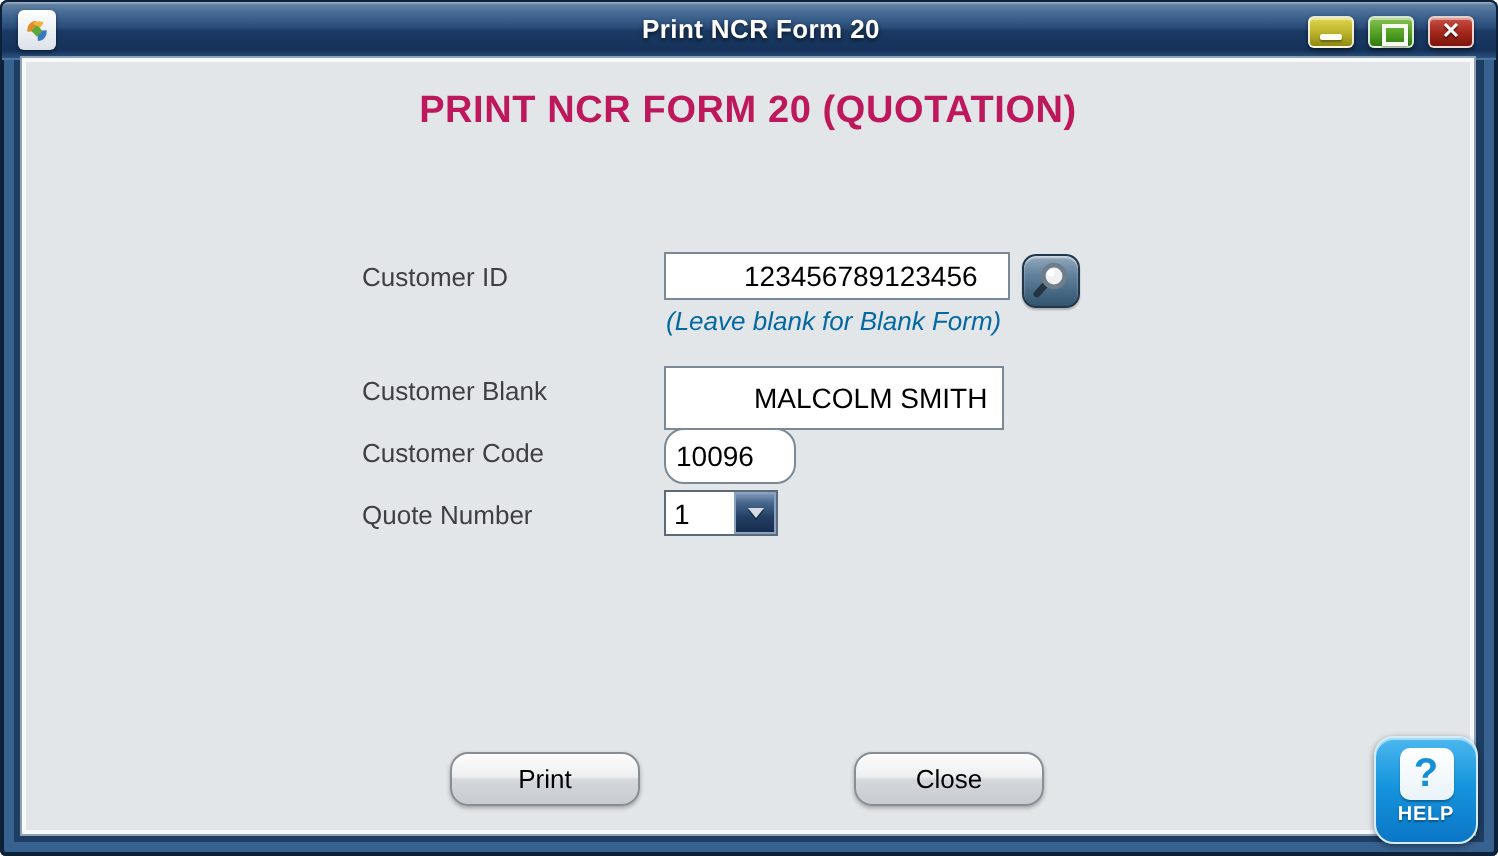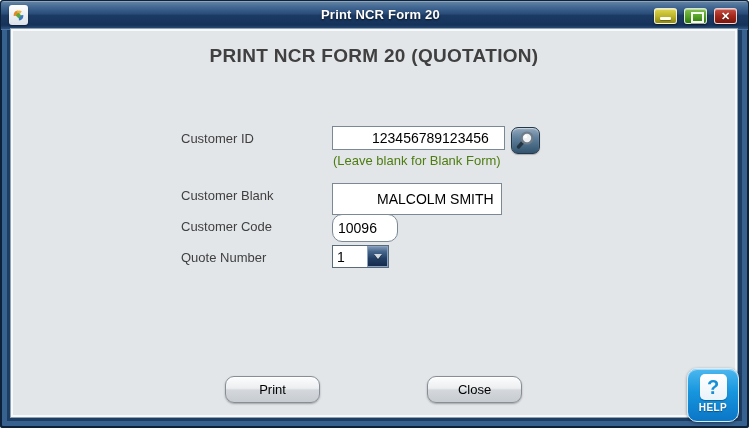--- a/index.html
+++ b/index.html
@@ -54,30 +54,30 @@
     color:#fff;font-size:11px;font-weight:bold;text-shadow:0 1px 1px rgba(0,0,0,.5);
   }
   
   .content{
     position:absolute;left:13px;top:31px;right:14px;bottom:13px;
     background:#e3e6e9;
     box-shadow:0 0 0 2px #f7f9fa,0 0 0 3px #8fa3b5;
   }
   .page-title{
     position:absolute;top:14px;left:0;right:0;text-align:center;
-    font-size:19px;font-weight:bold;color:#404040;letter-spacing:.3px;
+    font-size:19px;font-weight:bold;color:#be185d;letter-spacing:.3px;
   }
   .flabel{position:absolute;left:168px;font-size:13px;color:#404040;}
   .tinput{
     position:absolute;box-sizing:border-box;border:1px solid #7b8996;background:#fff;
     font-family:"Liberation Sans","DejaVu Sans",sans-serif;font-size:14px;color:#000;
     padding:0 5px;outline:none;
   }
   .note{
-    position:absolute;left:320px;top:122px;font-size:13px;color:#4d7c0f;
+    position:absolute;left:320px;top:122px;font-size:13px;font-style:italic;color:#0369a1;
   }
   
   .search-btn{
     position:absolute;left:498px;top:96px;width:29px;height:27px;
     border:1px solid #22374a;border-radius:7px;padding:0;
     background:linear-gradient(180deg,#93a9bd 0%,#5f7f9b 40%,#33546e 100%);
     box-shadow:inset 0 1px 1px rgba(255,255,255,.55),0 1px 1px rgba(0,0,0,.25);
     display:flex;align-items:center;justify-content:center;cursor:pointer;
   }
   

